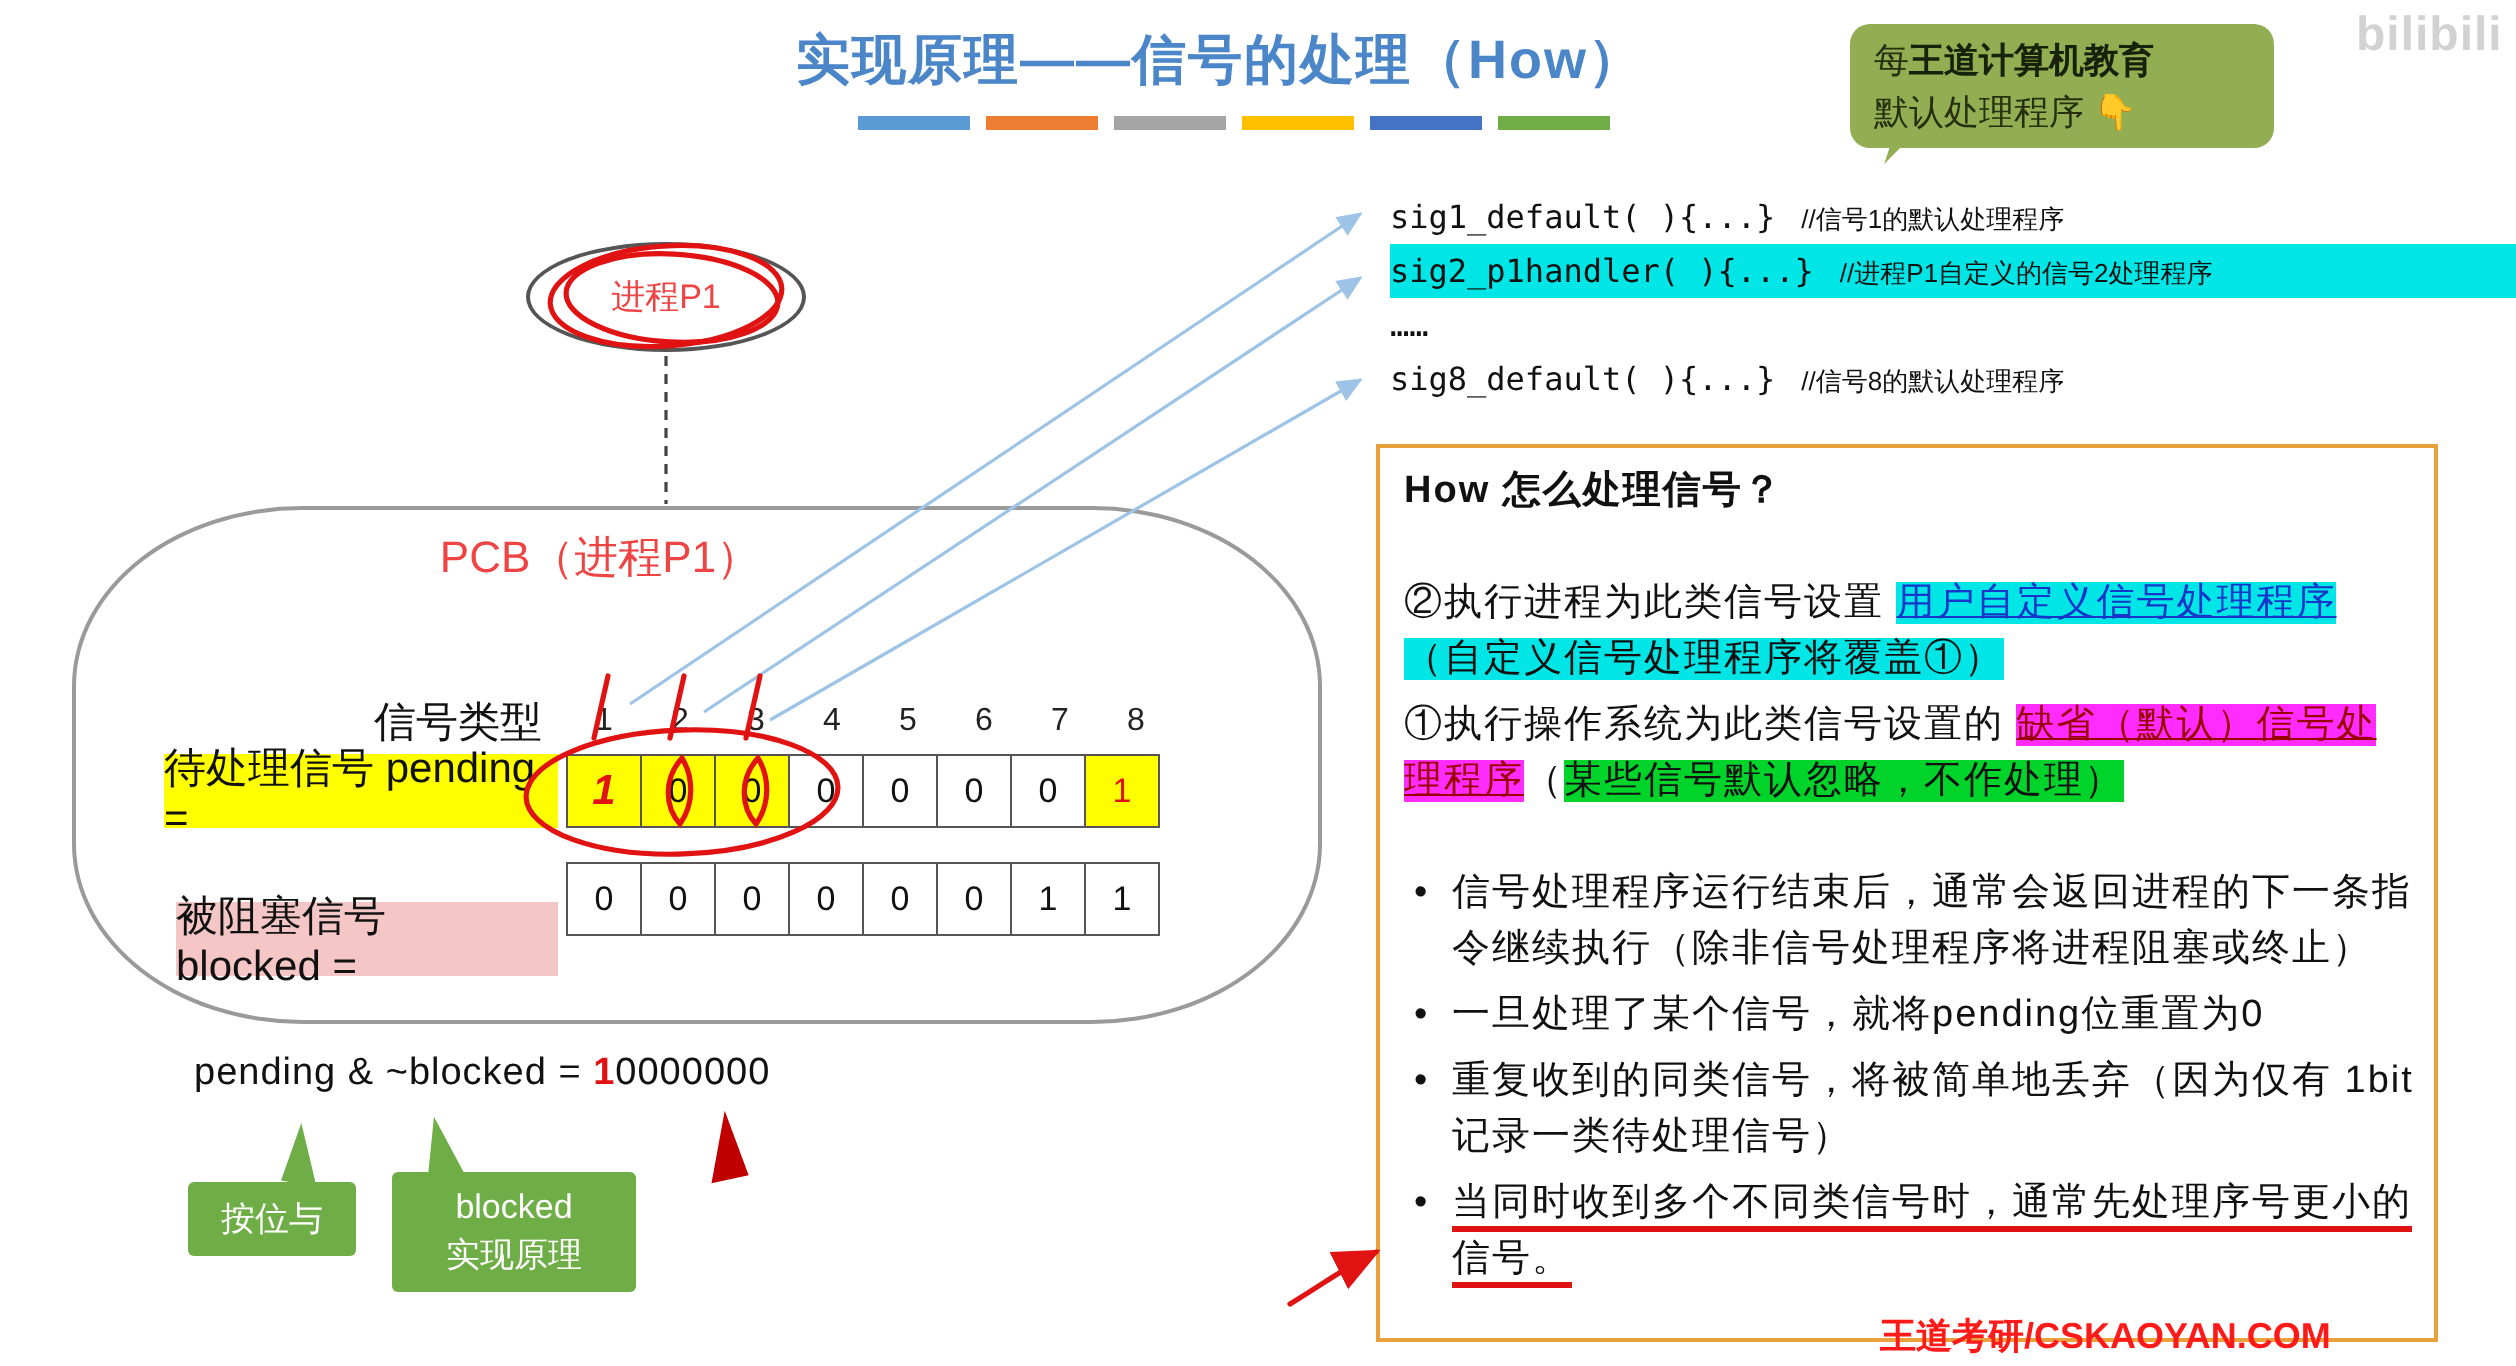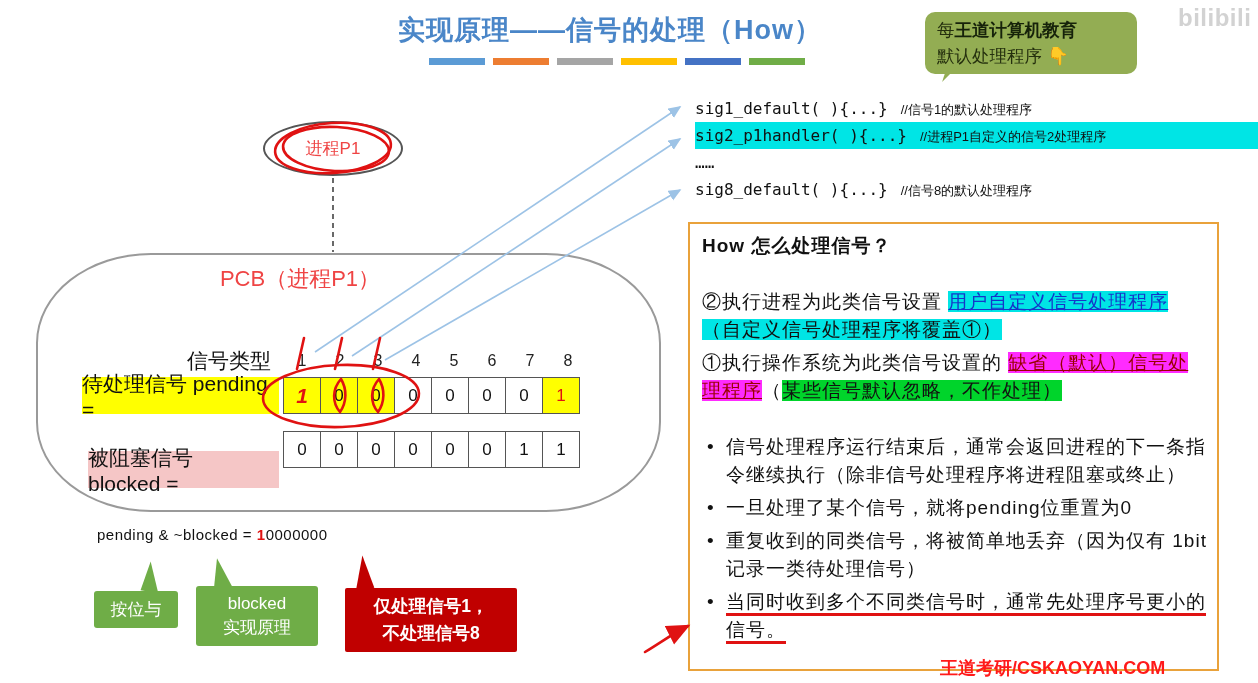--- a/index.html
+++ b/index.html
@@ -66,21 +66,21 @@
     font-size:16px;color:#222;}
   .cell{width:38px;height:37px;border:1px solid #555;margin-left:-1px;display:flex;
     align-items:center;justify-content:center;font-size:17px;background:#fff;color:#111;}
   .row .cell:first-child{margin-left:0;}
   .cell.yellow{background:var(--yellow-highlight);}
   .cell.pen-digit{color:var(--pen-red);font-weight:bold;font-size:21px;font-style:italic;transform:none;}
   .cell.pen-digit{transform:rotate(0);}
   .cell.pen-digit span, .cell.pen-digit{}
   .cell.red-digit{color:var(--pen-red);}
 
-  .formula{position:absolute;left:97px;top:526px;font-size:15px;color:#111;letter-spacing:.5px;}
+  .formula{position:absolute;left:97px;top:526px;font-size:19px;color:#111;letter-spacing:.5px;}
   .f-red{color:var(--pen-red);font-weight:bold;}
 
   .green-callout{position:absolute;background:var(--green-box);color:#fff;display:flex;
     flex-direction:column;align-items:center;justify-content:center;font-size:17px;
     border-radius:3px;text-align:center;line-height:24px;}
   #and-box{left:94px;top:591px;width:84px;height:37px;}
   #not-box{left:196px;top:586px;width:122px;height:60px;}
   #result-box{left:345px;top:588px;width:172px;height:64px;background:var(--red-box);
     font-weight:bold;font-size:17.5px;line-height:27px;border-radius:2px;}
   .tri{position:absolute;width:0;height:0;}
@@ -191,24 +191,20 @@
     <span>按位与</span>
   </div>
 
   <div class="tri" id="not-tri"></div>
   <div class="green-callout" id="not-box">
     <span>blocked</span>
     <span>实现原理</span>
   </div>
 
   <div class="tri" id="result-tri"></div>
-  <div class="green-callout" id="result-box">
-    <span>仅处理信号1，</span>
-    <span>不处理信号8</span>
-  </div>
 
   <div class="footer">王道考研/CSKAOYAN.COM</div>
 
   <svg class="overlay" width="1258" height="683" viewBox="0 0 1258 683">
     <defs>
       <marker id="mb" markerWidth="9" markerHeight="8" refX="7" refY="3.5" orient="auto">
           <path d="M0,0 L8,3.5 L0,7 Z" fill="#9dc3e6"></path>
         </marker>
       <marker id="mr" markerWidth="10" markerHeight="9" refX="8" refY="4" orient="auto">
           <path d="M0,0 L9,4 L0,8 Z" fill="#e01212"></path>

